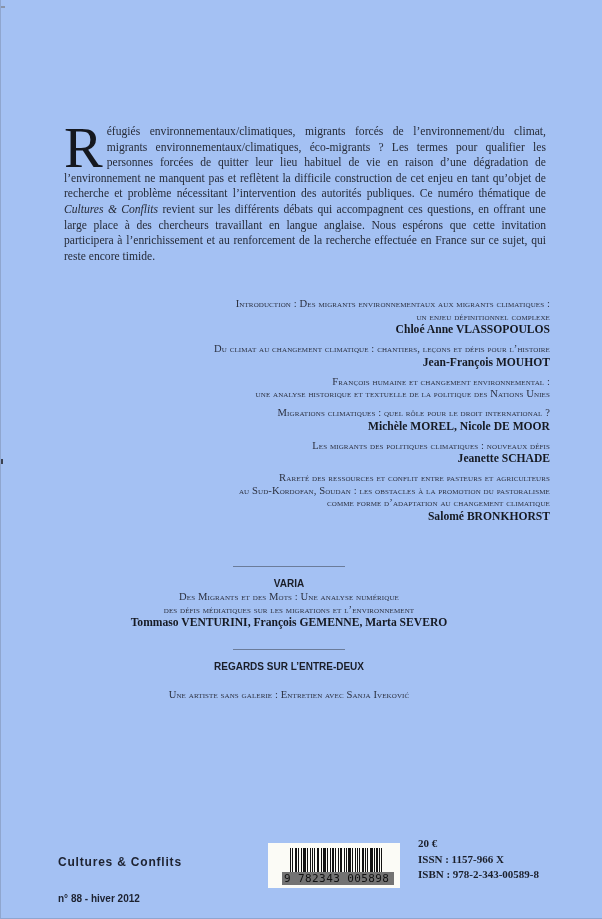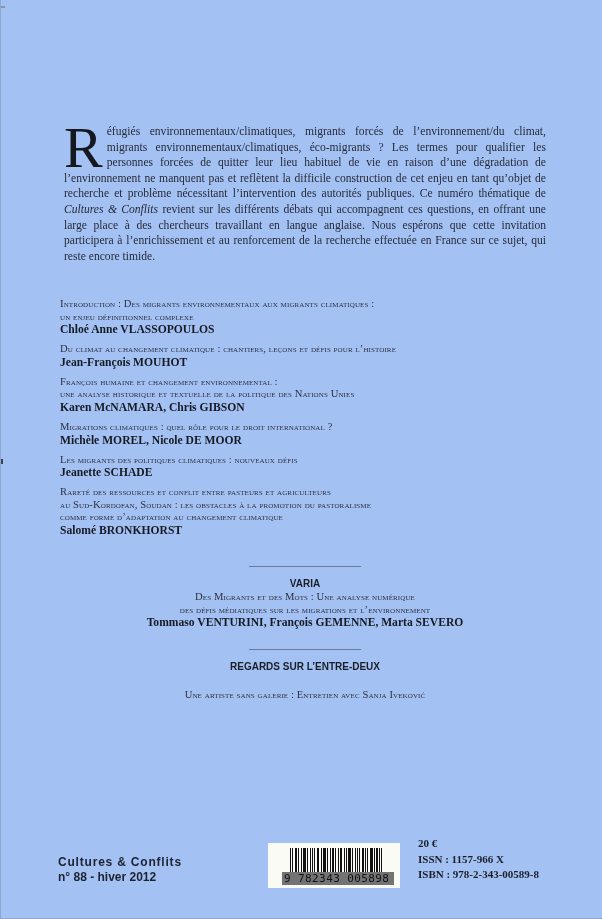--- a/index.html
+++ b/index.html
@@ -57,21 +57,21 @@
       font-family: "Liberation Serif", serif;
     }
     .blurb em { font-style: italic; }
 
     
     .contents {
       position: absolute;
       left: 60px;
       top: 298px;
       width: 490px;
-      text-align: left;
+      text-align: right;
     }
     .article {
       margin-bottom: 6px;
     }
     .article-title {
       font-variant: small-caps;
       font-size: 10.6px;
       line-height: 12.6px;
       color: #2c3140;
       letter-spacing: 0.1px;
@@ -89,39 +89,40 @@
       margin: 0 auto;
     }
     .section-heading {
       font-family: "Liberation Sans", "DejaVu Sans", sans-serif;
       font-weight: bold;
       font-size: 10px;
       line-height: 14px;
       color: #1a1e28;
     }
 
-    .varia-block { position: absolute; left: 60px; width: 490px; text-align: center; }
+    .varia-block { position: absolute; left: 44px; width: 490px; text-align: center; }
 
     
     .journal {
       position: absolute;
       left: 58px;
       top: 855px;
       font-family: "Liberation Sans", "DejaVu Sans", sans-serif;
       font-weight: bold;
       color: #1d2230;
     }
     .journal-name {
       font-size: 12px;
       letter-spacing: 0.8px;
       line-height: 15px;
     }
     .journal-issue {
-      font-size: 12px;
+      font-size: 10px;
       line-height: 14px;
+      margin-top: 22px;
     }
 
     .barcode-box {
       position: absolute;
       left: 268px;
       top: 843px;
       width: 132px;
       height: 45px;
       background: #fbfbf6;
     }
@@ -181,21 +182,20 @@
     <div class="article-title">un enjeu définitionnel complexe</div>
     <div class="article-authors">Chloé Anne VLASSOPOULOS</div>
   </div>
   <div class="article">
     <div class="article-title">Du climat au changement climatique : chantiers, leçons et défis pour l’histoire</div>
     <div class="article-authors">Jean-François MOUHOT</div>
   </div>
   <div class="article">
     <div class="article-title">François humaine et changement environnemental :</div>
     <div class="article-title">une analyse historique et textuelle de la politique des Nations Unies</div>
-    <div class="article-authors">Karen McNAMARA, Chris GIBSON</div>
   </div>
   <div class="article">
     <div class="article-title">Migrations climatiques : quel rôle pour le droit international ?</div>
     <div class="article-authors">Michèle MOREL, Nicole DE MOOR</div>
   </div>
   <div class="article">
     <div class="article-title">Les migrants des politiques climatiques : nouveaux défis</div>
     <div class="article-authors">Jeanette SCHADE</div>
   </div>
   <div class="article">

